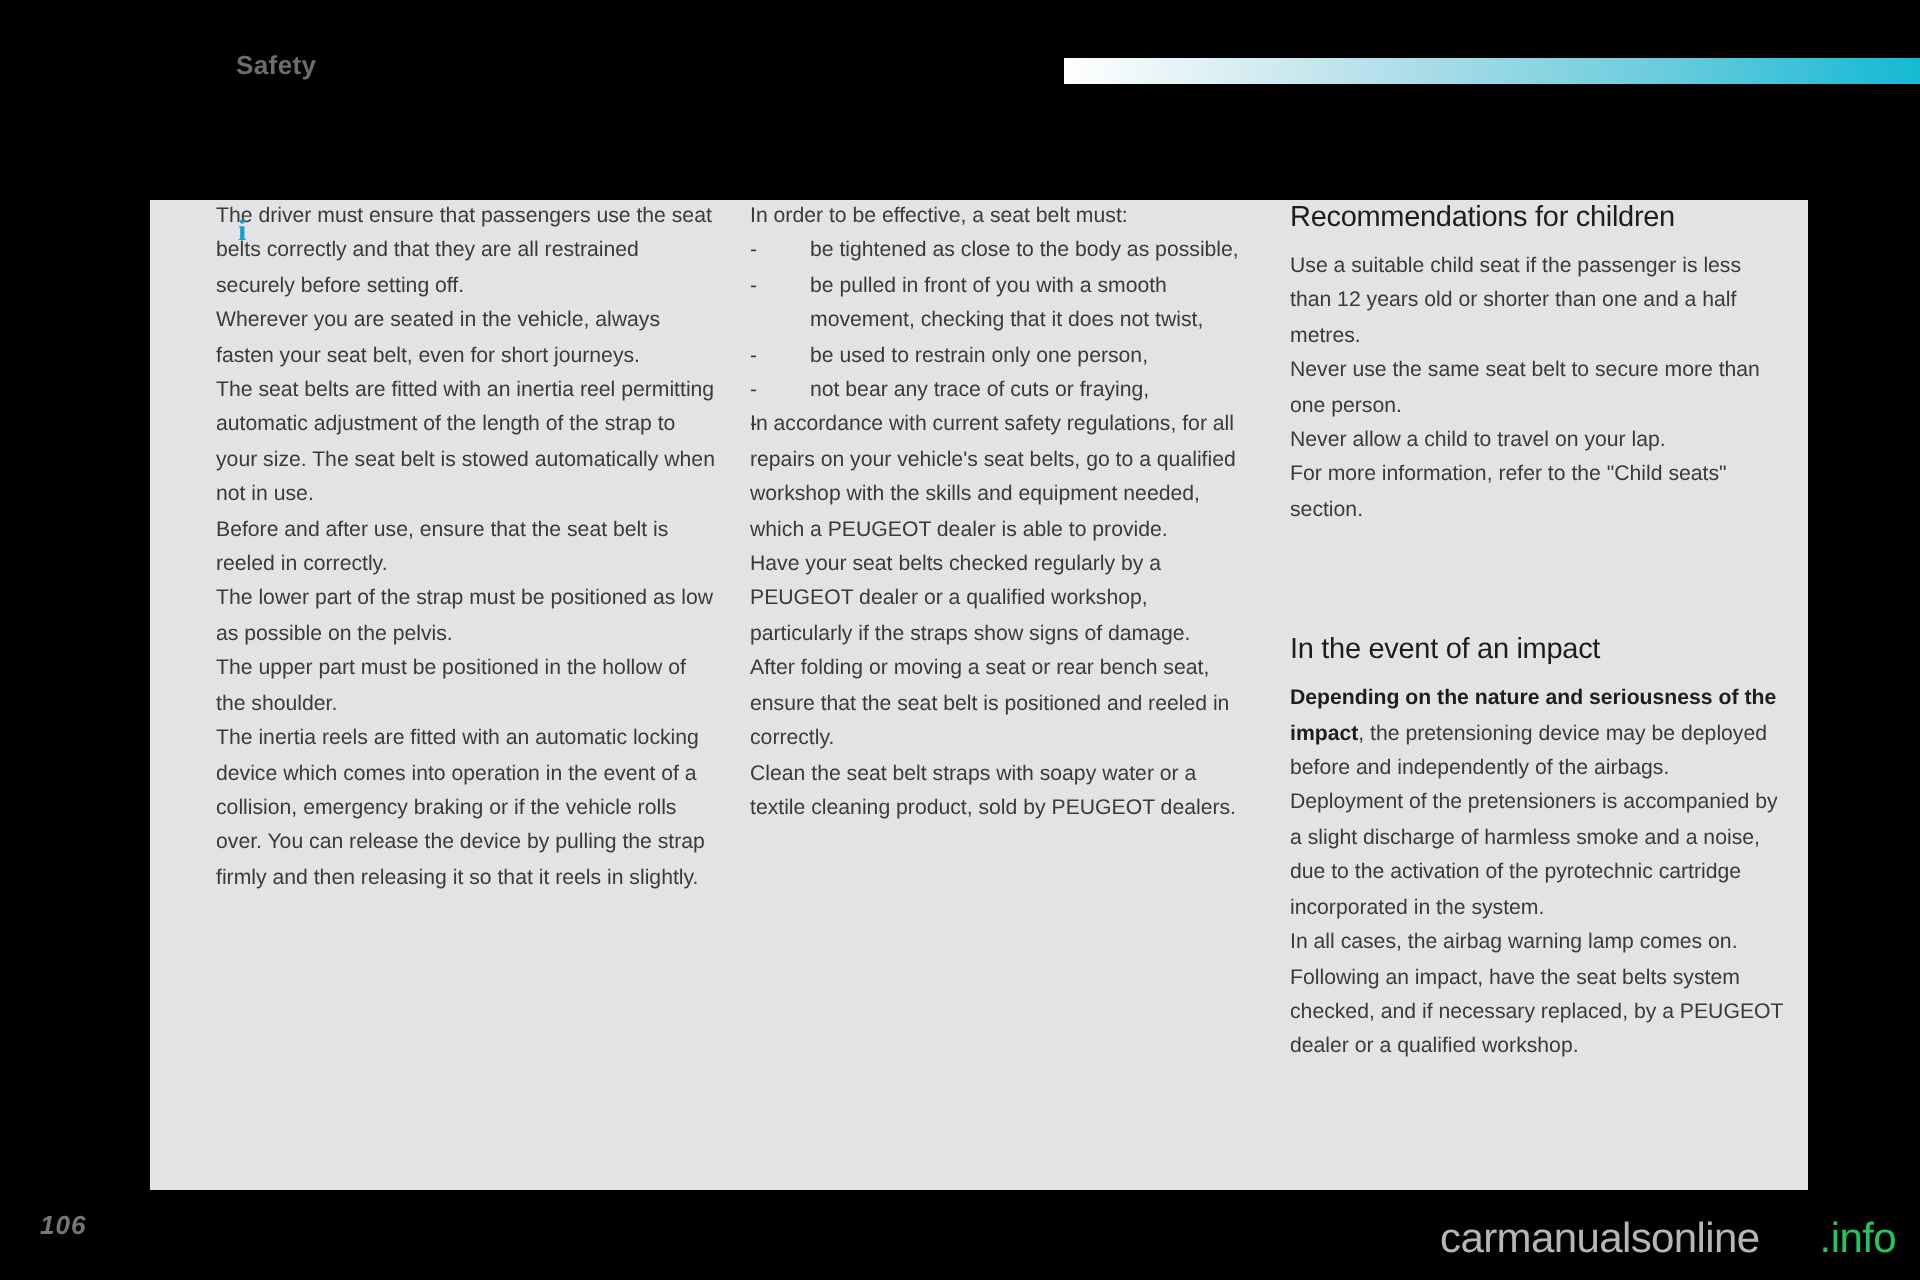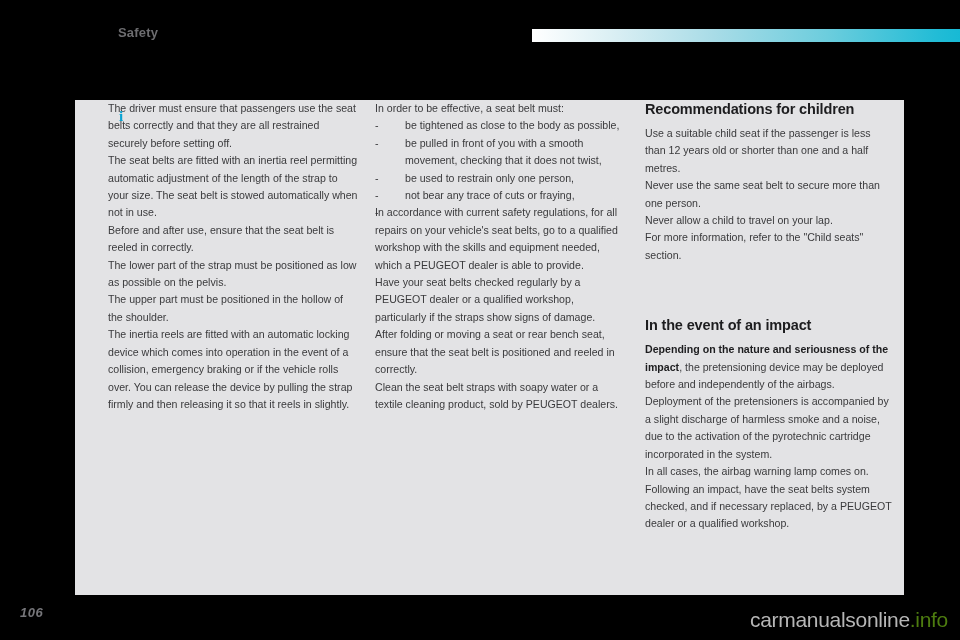--- a/index.html
+++ b/index.html
@@ -72,21 +72,21 @@
     padding-left:30px;
   }
   .dash-marker {
     position:absolute;
     left:0; top:0;
     color:#3a3a3c;
   }
 
   .section-heading {
     font-size:14.5px;
-    font-weight:bold;
+    font-weight:normal;
     color:#1d1d1f;
     line-height:18px;
     margin-bottom:7px;
     letter-spacing:-.15px;
   }
   .lead-bold { font-weight:bold; color:#1d1d1f; }
 
   .spacer-block { height:52px; }
 
   
@@ -99,35 +99,36 @@
     letter-spacing:.5px;
     font-style:italic;
   }
   #site-watermark {
     position:absolute;
     right:12px; top:608px;
     font-size:21px;
     color:#b6b6b6;
     letter-spacing:-.3px;
   }
-  #watermark-suffix { color:#4d7c0f; }
+  #watermark-suffix { color:#22c55e;margin-left:30px; }
 </style>
 </head>
 <body>
 
 <div id="header-bar">
   <div id="chapter-title">Safety</div>
   <div id="header-accent-bar"></div>
 </div>
 
 <div id="content-panel">
 
   <div class="column" id="column-left">
     <div class="info-icon">i</div>
     <p class="para">The driver must ensure that passengers use the seat belts correctly and that they are all restrained securely before setting off.</p>
+    <p class="para">Wherever you are seated in the vehicle, always fasten your seat belt, even for short journeys.</p>
     <p class="para">The seat belts are fitted with an inertia reel permitting automatic adjustment of the length of the strap to your size. The seat belt is stowed automatically when not in use.</p>
     <p class="para">Before and after use, ensure that the seat belt is reeled in correctly.</p>
     <p class="para">The lower part of the strap must be positioned as low as possible on the pelvis.</p>
     <p class="para">The upper part must be positioned in the hollow of the shoulder.</p>
     <p class="para">The inertia reels are fitted with an automatic locking device which comes into operation in the event of a collision, emergency braking or if the vehicle rolls over. You can release the device by pulling the strap firmly and then releasing it so that it reels in slightly.</p>
   </div>
 
   <div class="column" id="column-middle">
     <p class="para">In order to be effective, a seat belt must:</p>
     <div class="dash-list">

